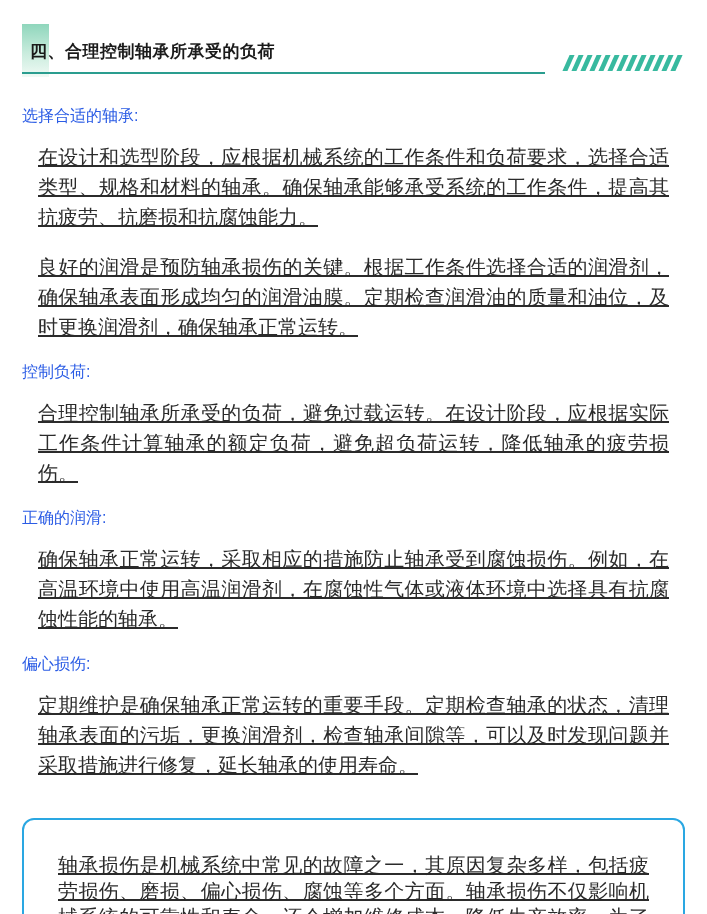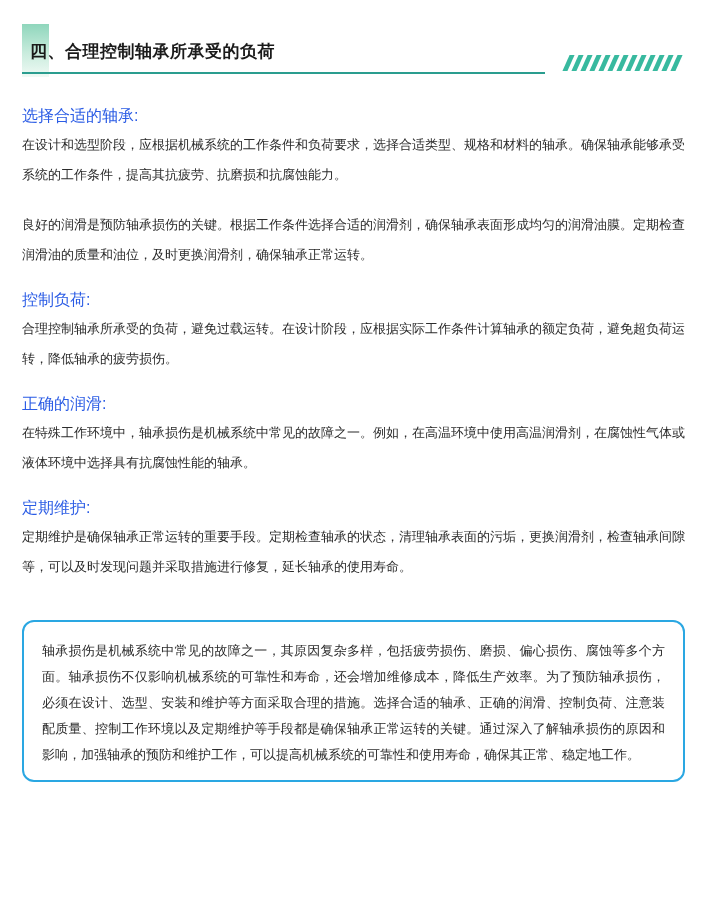--- a/index.html
+++ b/index.html
@@ -78,25 +78,26 @@
     margin: 0 0 20px 0;
   }
   .sec-h {
     margin: 0 0 4px 0;
     font-size: 16px;
     line-height: 20px;
     font-weight: 400;
     color: var(--heading_blue, #2b5ce5);
   }
   .sec-p {
-    margin: 0;
-    font-size: 13px;
+    margin: 16px;
+    font-size: 20px;
     line-height: 30px;
     color: var(--body_color, #2b2b2b);
     text-align: justify;
+    text-decoration: underline;
   }
 
   
   .summary-box {
     margin: 38px 0 16px 0;
     border: 2px solid var(--box_border_blue, #2aa7e2);
     border-radius: 12px;
     padding: 16px 18px 12px 18px;
     background: #ffffff;
   }
@@ -142,25 +143,25 @@
     </section>
 
     <section class="sec">
       <h2 class="sec-h">控制负荷:</h2>
       <p class="sec-p">合理控制轴承所承受的负荷，避免过载运转。在设计阶段，应根据实际工作条件计算轴承的额定负荷，避免超负荷运转，降低轴承的疲劳损伤。</p>
     </section>
 
 
     <section class="sec">
       <h2 class="sec-h">正确的润滑:</h2>
-      <p class="sec-p">在特殊工作环境中，轴承损伤是机械系统中常见的故障之一。例如，在高温环境中使用高温润滑剂，在腐蚀性气体或液体环境中选择具有抗腐蚀性能的轴承。</p>
+      <p class="sec-p">确保轴承正常运转，采取相应的措施防止轴承受到腐蚀损伤。例如，在高温环境中使用高温润滑剂，在腐蚀性气体或液体环境中选择具有抗腐蚀性能的轴承。</p>
     </section>
 
     <section class="sec">
-      <h2 class="sec-h">定期维护:</h2>
+      <h2 class="sec-h">偏心损伤:</h2>
       <p class="sec-p">定期维护是确保轴承正常运转的重要手段。定期检查轴承的状态，清理轴承表面的污垢，更换润滑剂，检查轴承间隙等，可以及时发现问题并采取措施进行修复，延长轴承的使用寿命。</p>
     </section>
 
     <aside class="summary-box">
       <p class="sec-p">轴承损伤是机械系统中常见的故障之一，其原因复杂多样，包括疲劳损伤、磨损、偏心损伤、腐蚀等多个方面。轴承损伤不仅影响机械系统的可靠性和寿命，还会增加维修成本，降低生产效率。为了预防轴承损伤，必须在设计、选型、安装和维护等方面采取合理的措施。选择合适的轴承、正确的润滑、控制负荷、注意装配质量、控制工作环境以及定期维护等手段都是确保轴承正常运转的关键。通过深入了解轴承损伤的原因和影响，加强轴承的预防和维护工作，可以提高机械系统的可靠性和使用寿命，确保其正常、稳定地工作。</p>
     </aside>
 
   </main>
 </div>
 

